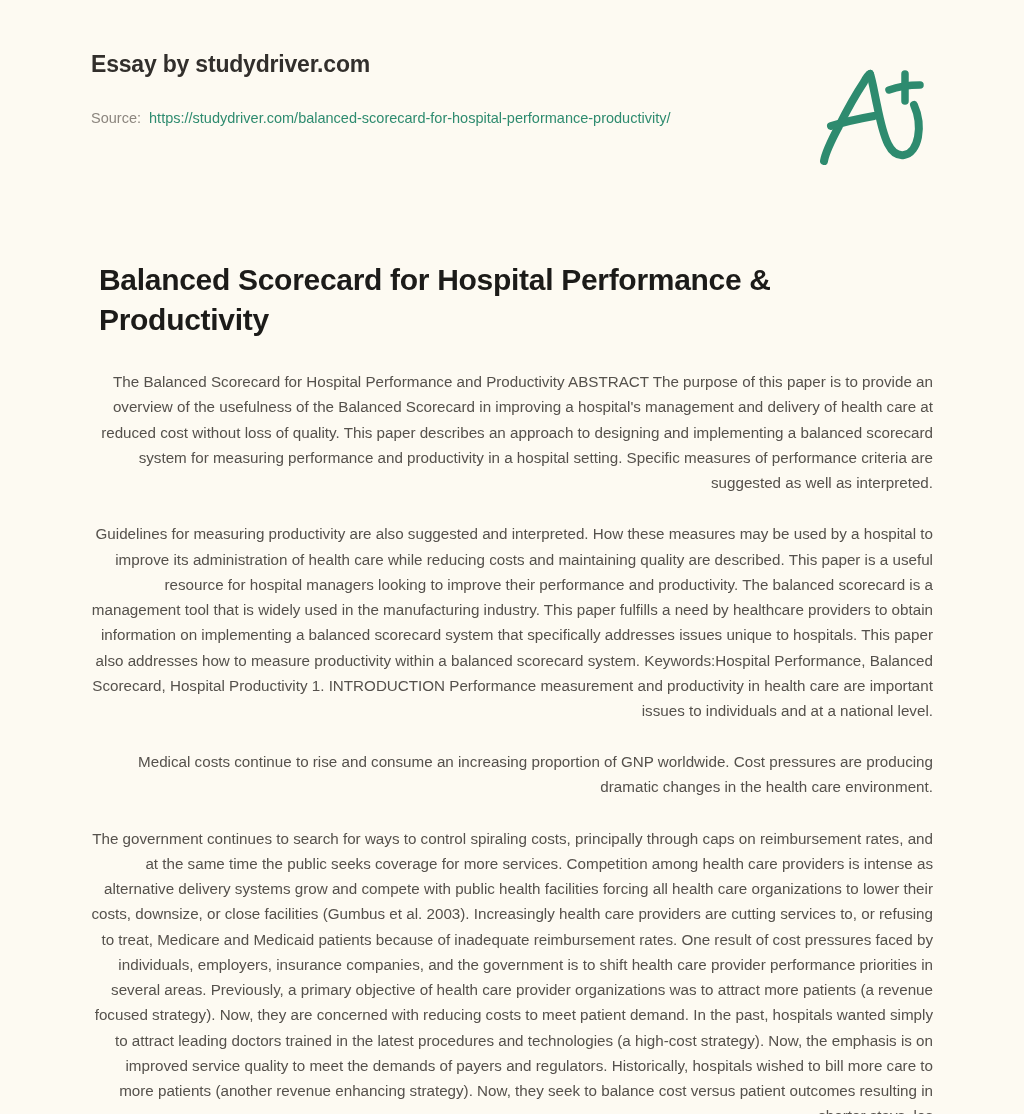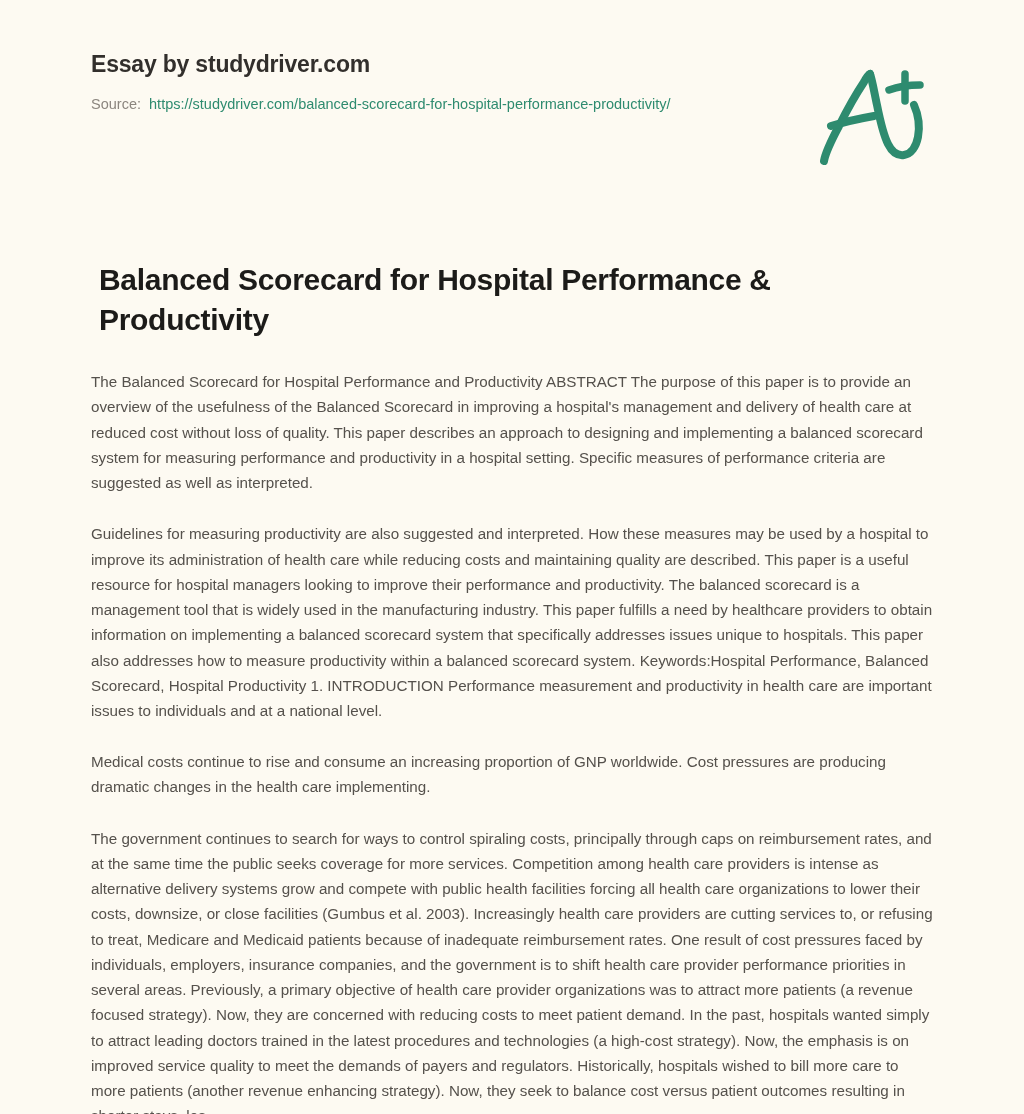--- a/index.html
+++ b/index.html
@@ -41,21 +41,21 @@
   .brand-title {
     font-size: 23px;
     font-weight: bold;
     color: #322f2c;
     letter-spacing: -0.2px;
     line-height: 1.25;
     margin: 0;
   }
 
   .source-line {
-    margin-top: 14px;
+    margin-top: 28px;
     font-size: 14.5px;
     line-height: 1.55;
     color: #8c867f;
     word-break: break-word;
   }
 
   .source-label {
     color: #8c867f;
   }
 
@@ -97,21 +97,21 @@
 
   .article-body {
     margin-top: 30px;
   }
 
   .article-body p {
     margin: 0 0 26px 0;
     font-size: 15.2px;
     line-height: 1.66;
     color: #55514c;
-    text-align: left;
+    text-align: right;
   }
 
   .article-body p:last-child {
     margin-bottom: 0;
   }
 </style>
 </head>
 <body>
 
 <div class="page">
@@ -143,18 +143,18 @@
     </div>
 
   </div>
 
   <div class="article">
     <h1 class="article-title">Balanced Scorecard for Hospital Performance &amp; Productivity</h1>
 
     <div class="article-body">
       <p>The Balanced Scorecard for Hospital Performance and Productivity ABSTRACT The purpose of this paper is to provide an overview of the usefulness of the Balanced Scorecard in improving a hospital's management and delivery of health care at reduced cost without loss of quality. This paper describes an approach to designing and implementing a balanced scorecard system for measuring performance and productivity in a hospital setting. Specific measures of performance criteria are suggested as well as interpreted.</p>
       <p>Guidelines for measuring productivity are also suggested and interpreted. How these measures may be used by a hospital to improve its administration of health care while reducing costs and maintaining quality are described. This paper is a useful resource for hospital managers looking to improve their performance and productivity. The balanced scorecard is a management tool that is widely used in the manufacturing industry. This paper fulfills a need by healthcare providers to obtain information on implementing a balanced scorecard system that specifically addresses issues unique to hospitals. This paper also addresses how to measure productivity within a balanced scorecard system. Keywords:Hospital Performance, Balanced Scorecard, Hospital Productivity 1. INTRODUCTION Performance measurement and productivity in health care are important issues to individuals and at a national level.</p>
-      <p>Medical costs continue to rise and consume an increasing proportion of GNP worldwide. Cost pressures are producing dramatic changes in the health care implementing.</p>
+      <p>Medical costs continue to rise and consume an increasing proportion of GNP worldwide. Cost pressures are producing dramatic changes in the health care environment.</p>
       <p>The government continues to search for ways to control spiraling costs, principally through caps on reimbursement rates, and at the same time the public seeks coverage for more services. Competition among health care providers is intense as alternative delivery systems grow and compete with public health facilities forcing all health care organizations to lower their costs, downsize, or close facilities (Gumbus et al. 2003). Increasingly health care providers are cutting services to, or refusing to treat, Medicare and Medicaid patients because of inadequate reimbursement rates. One result of cost pressures faced by individuals, employers, insurance companies, and the government is to shift health care provider performance priorities in several areas. Previously, a primary objective of health care provider organizations was to attract more patients (a revenue focused strategy). Now, they are concerned with reducing costs to meet patient demand. In the past, hospitals wanted simply to attract leading doctors trained in the latest procedures and technologies (a high-cost strategy). Now, the emphasis is on improved service quality to meet the demands of payers and regulators. Historically, hospitals wished to bill more care to more patients (another revenue enhancing strategy). Now, they seek to balance cost versus patient outcomes resulting in shorter stays, les</p>
     </div>
   </div>
 
 </div>
 
 </body></html>

